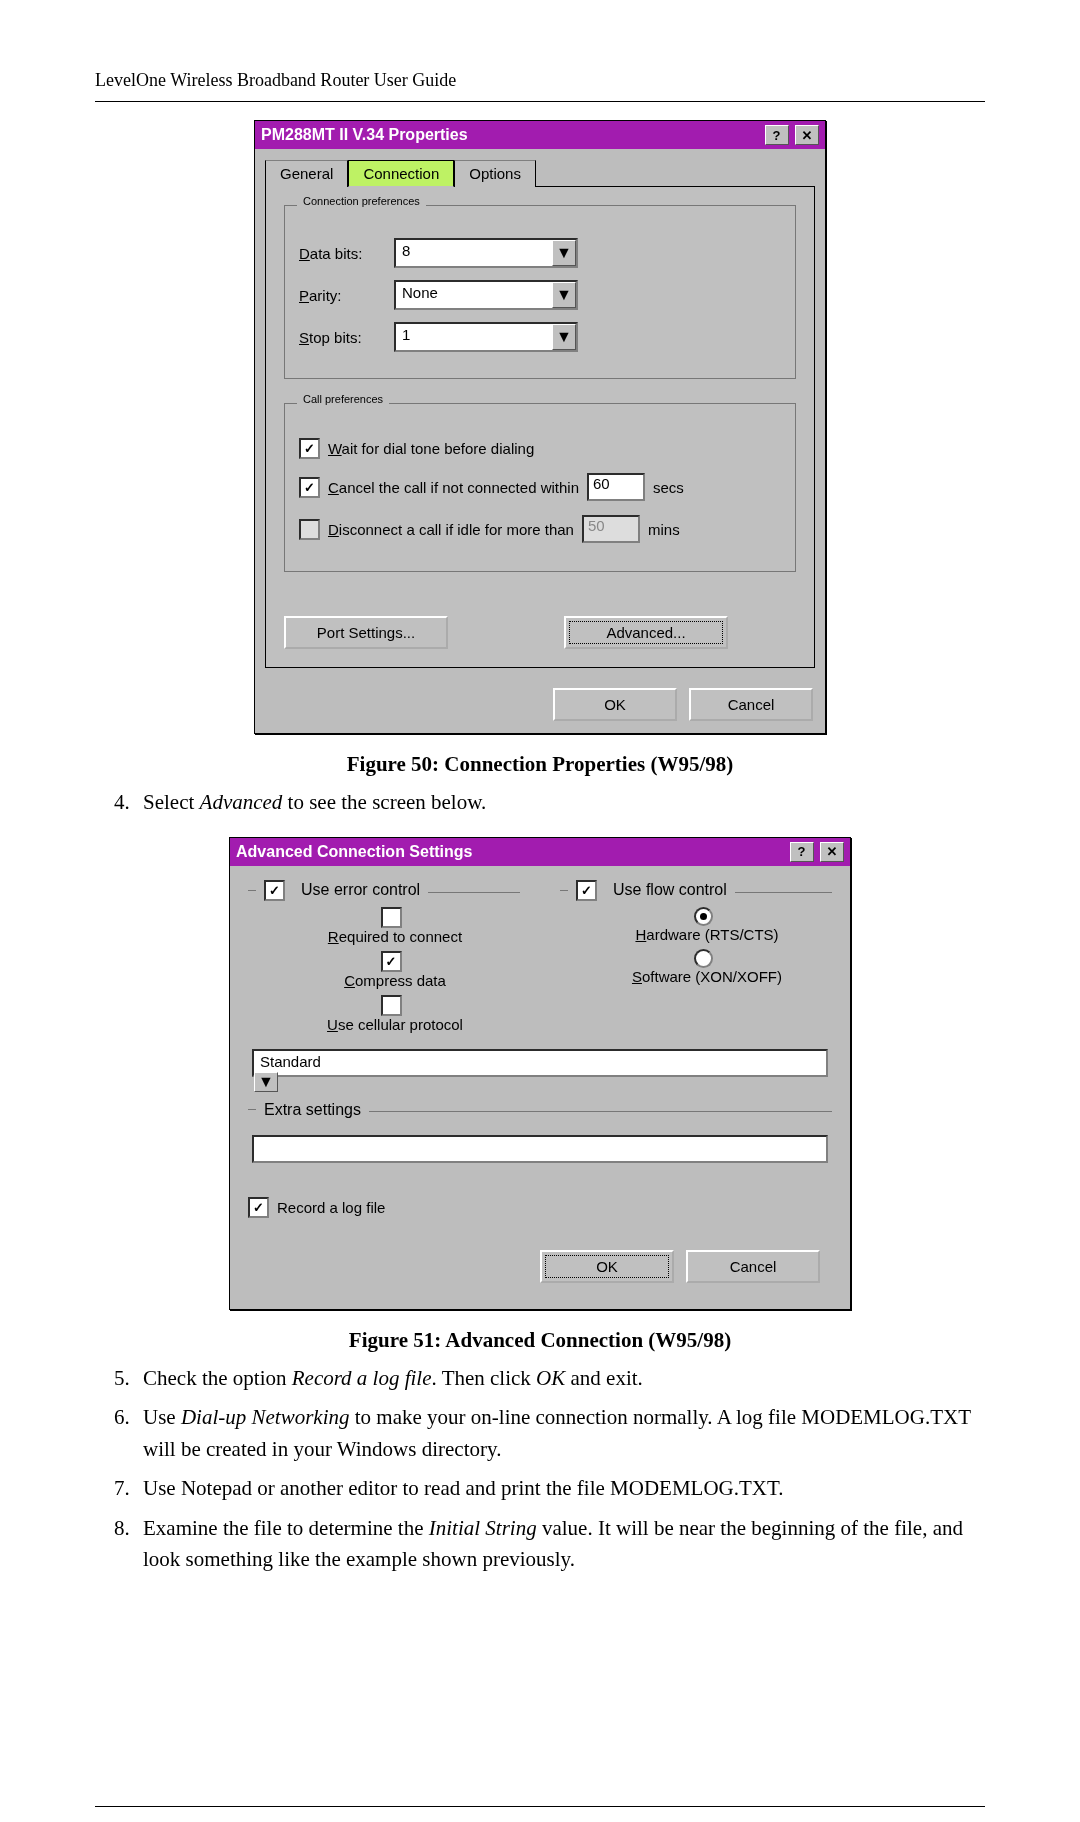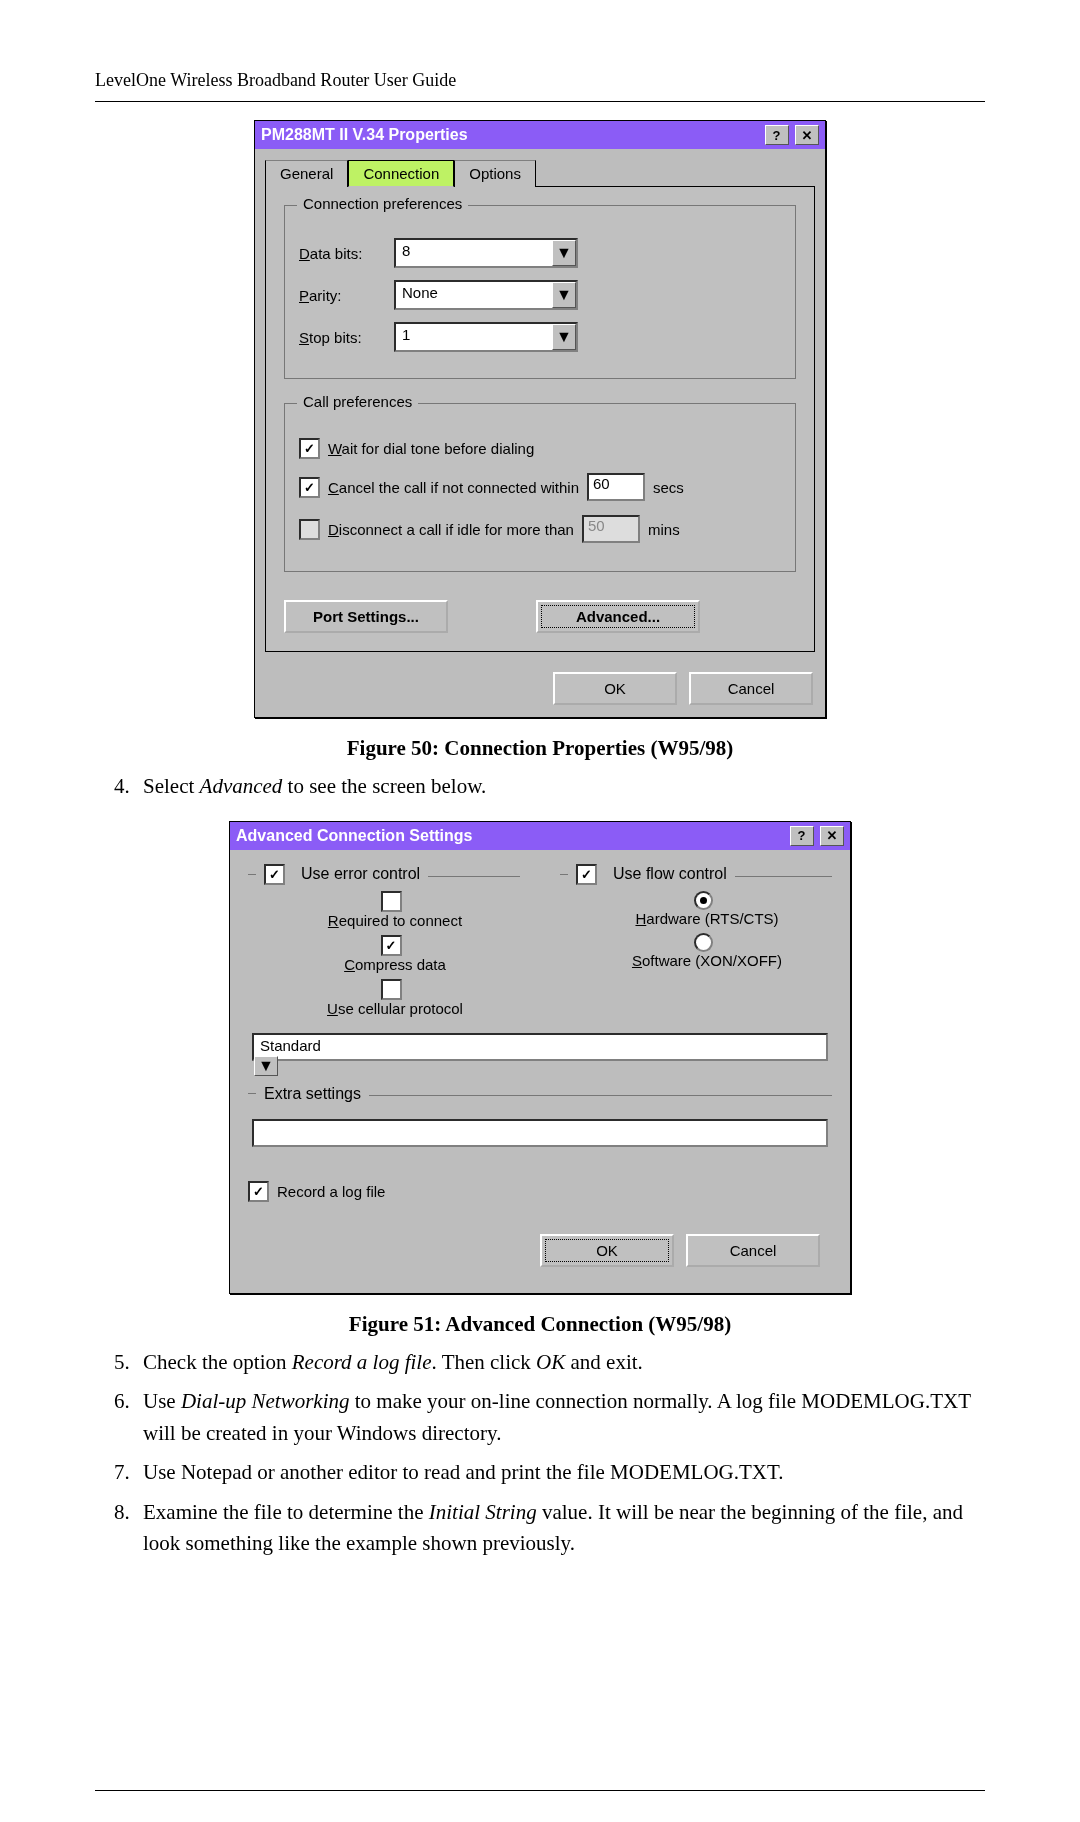--- a/index.html
+++ b/index.html
@@ -53,21 +53,21 @@
   .dlg1 {
     width: 570px;
     background: #bdbdbd;
     border: 1px solid #000;
     font-family: Arial, Helvetica, sans-serif;
     font-size: 16px;
     color: #000;
     box-shadow: 1px 1px 0 #000;
   }
   .titlebar {
-    background: #8b5cf6;
+    background: #a21caf;
     color: #fff;
     font-weight: bold;
     padding: 4px 6px;
     display: flex;
     align-items: center;
     justify-content: space-between;
   }
   .titlebar-btns span {
     display: inline-flex;
     width: 22px;
@@ -120,21 +120,21 @@
     padding: 20px 14px 14px 14px;
     position: relative;
     margin-bottom: 24px;
   }
   .legend {
     position: absolute;
     top: -11px;
     left: 12px;
     background: #c0c0c0;
     padding: 0 6px;
-    font-size: 15px;
+    font-size: 11px;
   }
   .row {
     display: flex;
     align-items: center;
     margin: 12px 0;
   }
   .lbl {
     width: 95px;
     font-size: 15px;
   }
@@ -182,23 +182,22 @@
     border: 2px inset #808080;
     background: #fff;
     padding: 0 4px;
     font-size: 15px;
     margin: 0 8px;
   }
   .smallinput.disabled { background:#ddd; color:#888; }
   .unit { font-size: 15px; }
   .btnrow {
     display: flex;
-    gap: 88px;
-    margin-top: 28px;
-    font-weight: bold;
+    gap: 116px;
+    margin-top: 44px;
   }
   .winbtn {
     min-width: 140px;
     padding: 6px 10px;
     text-align: center;
     background: #c0c0c0;
     border: 2px outset #fff;
     font-size: 15px;
   }
   .winbtn.dashed { outline: 1px dotted #000; outline-offset: -6px; }

